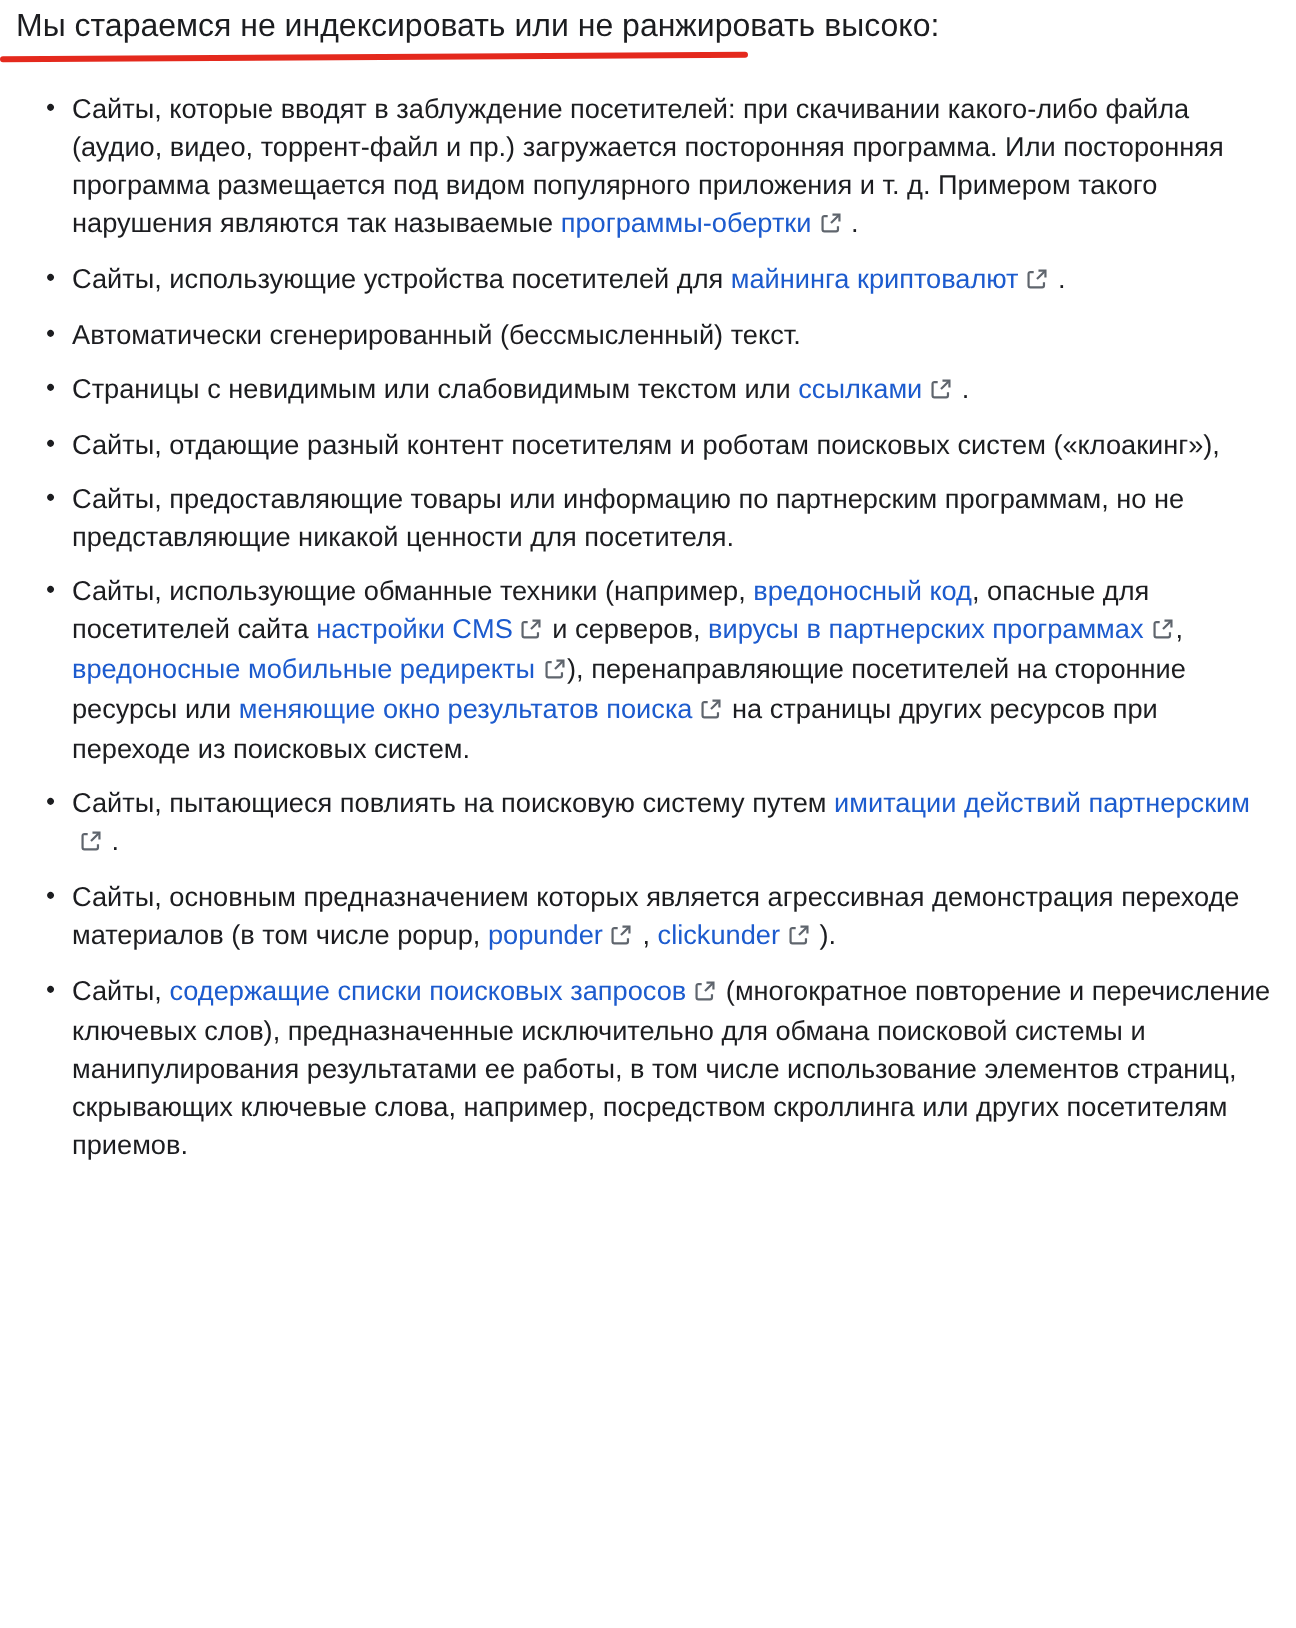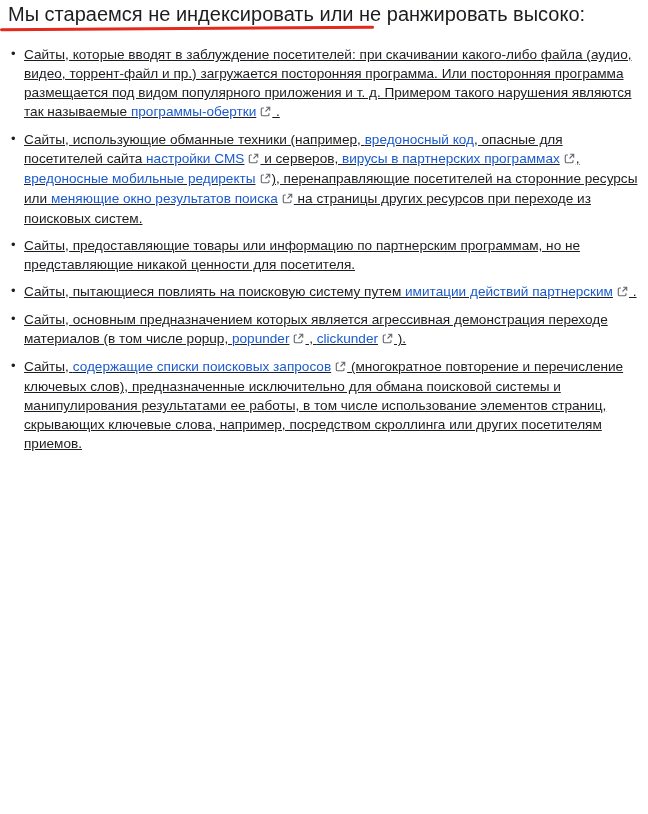--- a/index.html
+++ b/index.html
@@ -8,40 +8,39 @@
     box-sizing: border-box;
     background: var(--bg, #ffffff);
     color: var(--text, #1c1d20);
     font-family: "Liberation Sans", "DejaVu Sans", sans-serif;
     font-size: 13.6px;
     line-height: 19px;
     padding: 5px 8px 10px 8px;
   }
   .heading {
     margin: 0;
-    font-size: 20px;
+    font-size: 16px;
     line-height: 18px;
   }
   .red-underline {
     height: 3px;
     width: 374px;
     margin: 4px 0 0 -8px;
     background: var(--accent, #e4291d);
     border-radius: 3px;
     transform: rotate(-0.35deg);
   }
   ul.violations {
     list-style: none;
     margin: 15px 0 0 0;
     padding: 0 0 0 16px;
   }
   ul.violations li {
     position: relative;
-    margin: 0 0 8px 0;
-    text-decoration: underline;
+    margin: 0 0 8px 12px;
   }
   ul.violations li::before {
     content: "\2022";
     position: absolute;
     left: -13px;
     top: -1px;
     font-size: 13px;
     color: var(--text, #1c1d20);
   }
   a.lnk {
@@ -62,38 +61,50 @@
 
 <p class="heading">Мы стараемся не индексировать или не ранжировать высоко:</p>
 <div class="red-underline"></div>
 
 <ul class="violations">
     <li><span>Сайты, которые вводят в заблуждение посетителей: при скачивании какого-либо файла (аудио, видео, торрент-файл и пр.) загружается посторонняя программа. Или посторонняя программа размещается под видом популярного приложения и т. д. Примером такого нарушения являются так называемые </span><a class="lnk" href="#">программы-обертки</a><span class="ext"><svg viewBox="0 0 12 12" width="11" height="11" aria-hidden="true">
           <path d="M4.2 2.2 H2.4 C1.8 2.2 1.4 2.6 1.4 3.2 V9.6 C1.4 10.2 1.8 10.6 2.4 10.6 H8.8 C9.4 10.6 9.8 10.2 9.8 9.6 V7.8" fill="none" stroke="currentColor" stroke-width="1.2"></path>
           <path d="M6.8 1.4 H10.6 V5.2" fill="none" stroke="currentColor" stroke-width="1.2"></path>
           <path d="M10.4 1.6 L6 6" fill="none" stroke="currentColor" stroke-width="1.2"></path>
         </svg></span><span> .</span></li>
+    <li><span>Сайты, использующие устройства посетителей для </span><a class="lnk" href="#">майнинга криптовалют</a><span class="ext"><svg viewBox="0 0 12 12" width="11" height="11" aria-hidden="true">
+          <path d="M4.2 2.2 H2.4 C1.8 2.2 1.4 2.6 1.4 3.2 V9.6 C1.4 10.2 1.8 10.6 2.4 10.6 H8.8 C9.4 10.6 9.8 10.2 9.8 9.6 V7.8" fill="none" stroke="currentColor" stroke-width="1.2"></path>
+          <path d="M6.8 1.4 H10.6 V5.2" fill="none" stroke="currentColor" stroke-width="1.2"></path>
+          <path d="M10.4 1.6 L6 6" fill="none" stroke="currentColor" stroke-width="1.2"></path>
+        </svg></span><span> .</span></li>
+    <li><span>Автоматически сгенерированный (бессмысленный) текст.</span></li>
+    <li><span>Страницы с невидимым или слабовидимым текстом или </span><a class="lnk" href="#">ссылками</a><span class="ext"><svg viewBox="0 0 12 12" width="11" height="11" aria-hidden="true">
+          <path d="M4.2 2.2 H2.4 C1.8 2.2 1.4 2.6 1.4 3.2 V9.6 C1.4 10.2 1.8 10.6 2.4 10.6 H8.8 C9.4 10.6 9.8 10.2 9.8 9.6 V7.8" fill="none" stroke="currentColor" stroke-width="1.2"></path>
+          <path d="M6.8 1.4 H10.6 V5.2" fill="none" stroke="currentColor" stroke-width="1.2"></path>
+          <path d="M10.4 1.6 L6 6" fill="none" stroke="currentColor" stroke-width="1.2"></path>
+        </svg></span><span> .</span></li>
+    <li><span>Сайты, отдающие разный контент посетителям и роботам поисковых систем («клоакинг»),</span></li>
+    <li><span>Сайты, предоставляющие товары или информацию по партнерским программам, но не представляющие никакой ценности для посетителя.</span></li>
     <li><span>Сайты, использующие обманные техники (например, </span><a class="lnk" href="#">вредоносный код</a><span>, опасные для посетителей сайта </span><a class="lnk" href="#">настройки CMS</a><span class="ext"><svg viewBox="0 0 12 12" width="11" height="11" aria-hidden="true">
           <path d="M4.2 2.2 H2.4 C1.8 2.2 1.4 2.6 1.4 3.2 V9.6 C1.4 10.2 1.8 10.6 2.4 10.6 H8.8 C9.4 10.6 9.8 10.2 9.8 9.6 V7.8" fill="none" stroke="currentColor" stroke-width="1.2"></path>
           <path d="M6.8 1.4 H10.6 V5.2" fill="none" stroke="currentColor" stroke-width="1.2"></path>
           <path d="M10.4 1.6 L6 6" fill="none" stroke="currentColor" stroke-width="1.2"></path>
         </svg></span><span> и серверов, </span><a class="lnk" href="#">вирусы в партнерских программах</a><span class="ext"><svg viewBox="0 0 12 12" width="11" height="11" aria-hidden="true">
           <path d="M4.2 2.2 H2.4 C1.8 2.2 1.4 2.6 1.4 3.2 V9.6 C1.4 10.2 1.8 10.6 2.4 10.6 H8.8 C9.4 10.6 9.8 10.2 9.8 9.6 V7.8" fill="none" stroke="currentColor" stroke-width="1.2"></path>
           <path d="M6.8 1.4 H10.6 V5.2" fill="none" stroke="currentColor" stroke-width="1.2"></path>
           <path d="M10.4 1.6 L6 6" fill="none" stroke="currentColor" stroke-width="1.2"></path>
         </svg></span><span>, </span><a class="lnk" href="#">вредоносные мобильные редиректы</a><span class="ext"><svg viewBox="0 0 12 12" width="11" height="11" aria-hidden="true">
           <path d="M4.2 2.2 H2.4 C1.8 2.2 1.4 2.6 1.4 3.2 V9.6 C1.4 10.2 1.8 10.6 2.4 10.6 H8.8 C9.4 10.6 9.8 10.2 9.8 9.6 V7.8" fill="none" stroke="currentColor" stroke-width="1.2"></path>
           <path d="M6.8 1.4 H10.6 V5.2" fill="none" stroke="currentColor" stroke-width="1.2"></path>
           <path d="M10.4 1.6 L6 6" fill="none" stroke="currentColor" stroke-width="1.2"></path>
         </svg></span><span>), перенаправляющие посетителей на сторонние ресурсы или </span><a class="lnk" href="#">меняющие окно результатов поиска</a><span class="ext"><svg viewBox="0 0 12 12" width="11" height="11" aria-hidden="true">
           <path d="M4.2 2.2 H2.4 C1.8 2.2 1.4 2.6 1.4 3.2 V9.6 C1.4 10.2 1.8 10.6 2.4 10.6 H8.8 C9.4 10.6 9.8 10.2 9.8 9.6 V7.8" fill="none" stroke="currentColor" stroke-width="1.2"></path>
           <path d="M6.8 1.4 H10.6 V5.2" fill="none" stroke="currentColor" stroke-width="1.2"></path>
           <path d="M10.4 1.6 L6 6" fill="none" stroke="currentColor" stroke-width="1.2"></path>
         </svg></span><span> на страницы других ресурсов при переходе из поисковых систем.</span></li>
-    <li><span>Сайты, предоставляющие товары или информацию по партнерским программам, но не представляющие никакой ценности для посетителя.</span></li>
     <li><span>Сайты, пытающиеся повлиять на поисковую систему путем </span><a class="lnk" href="#">имитации действий партнерским</a><span class="ext"><svg viewBox="0 0 12 12" width="11" height="11" aria-hidden="true">
           <path d="M4.2 2.2 H2.4 C1.8 2.2 1.4 2.6 1.4 3.2 V9.6 C1.4 10.2 1.8 10.6 2.4 10.6 H8.8 C9.4 10.6 9.8 10.2 9.8 9.6 V7.8" fill="none" stroke="currentColor" stroke-width="1.2"></path>
           <path d="M6.8 1.4 H10.6 V5.2" fill="none" stroke="currentColor" stroke-width="1.2"></path>
           <path d="M10.4 1.6 L6 6" fill="none" stroke="currentColor" stroke-width="1.2"></path>
         </svg></span><span> .</span></li>
     <li><span>Сайты, основным предназначением которых является агрессивная демонстрация переходе материалов (в том числе popup, </span><a class="lnk" href="#">popunder</a><span class="ext"><svg viewBox="0 0 12 12" width="11" height="11" aria-hidden="true">
           <path d="M4.2 2.2 H2.4 C1.8 2.2 1.4 2.6 1.4 3.2 V9.6 C1.4 10.2 1.8 10.6 2.4 10.6 H8.8 C9.4 10.6 9.8 10.2 9.8 9.6 V7.8" fill="none" stroke="currentColor" stroke-width="1.2"></path>
           <path d="M6.8 1.4 H10.6 V5.2" fill="none" stroke="currentColor" stroke-width="1.2"></path>
           <path d="M10.4 1.6 L6 6" fill="none" stroke="currentColor" stroke-width="1.2"></path>
         </svg></span><span> , </span><a class="lnk" href="#">clickunder</a><span class="ext"><svg viewBox="0 0 12 12" width="11" height="11" aria-hidden="true">

